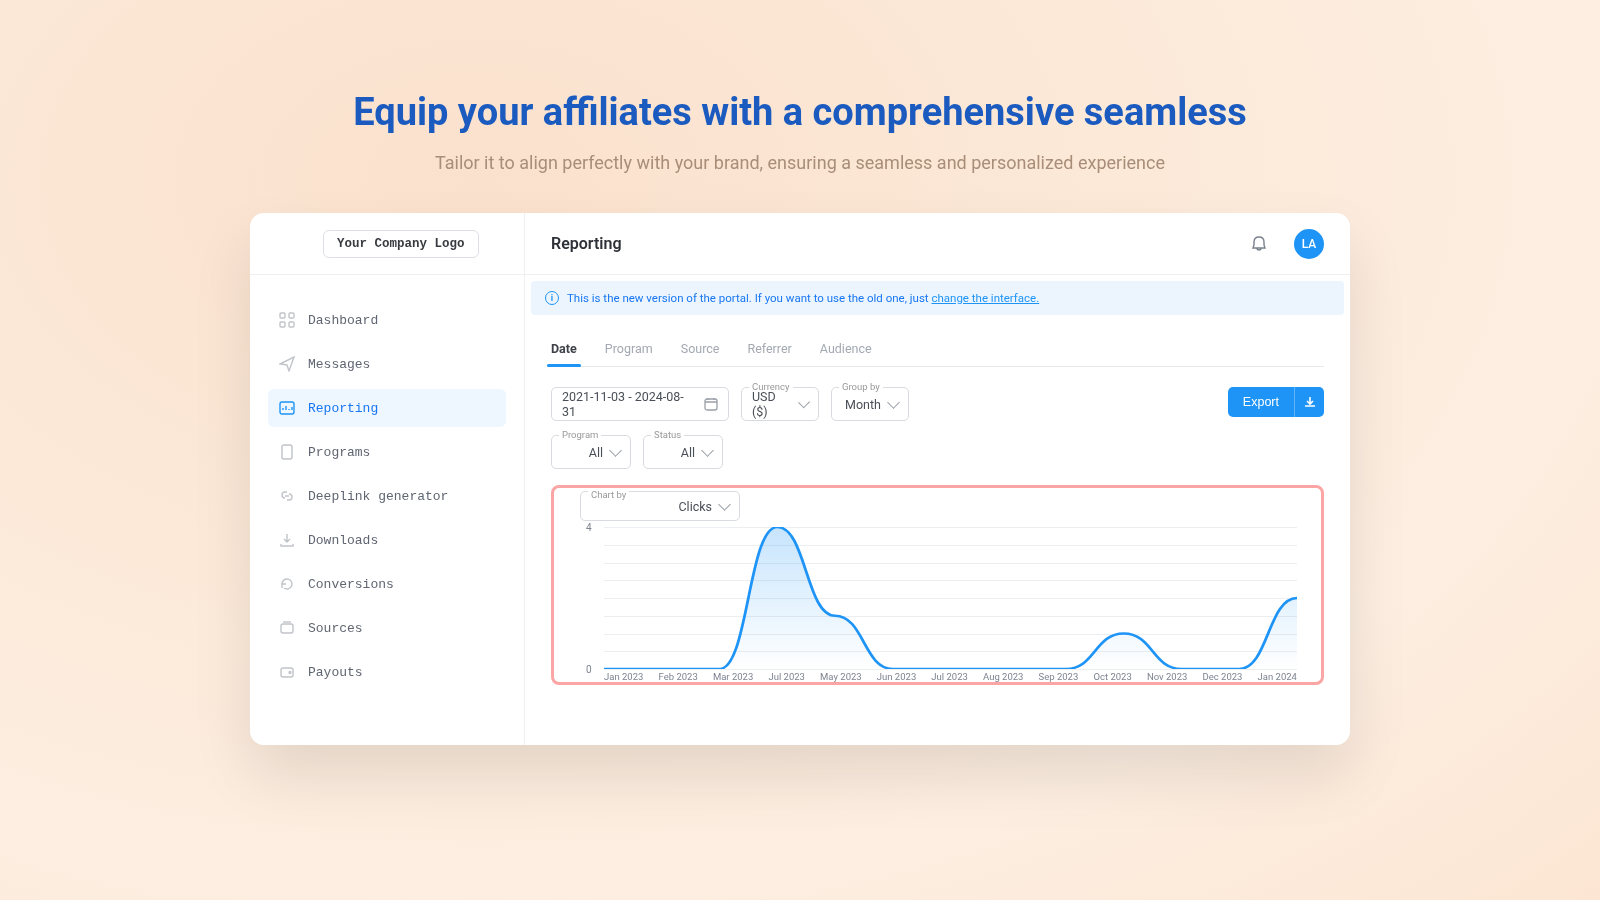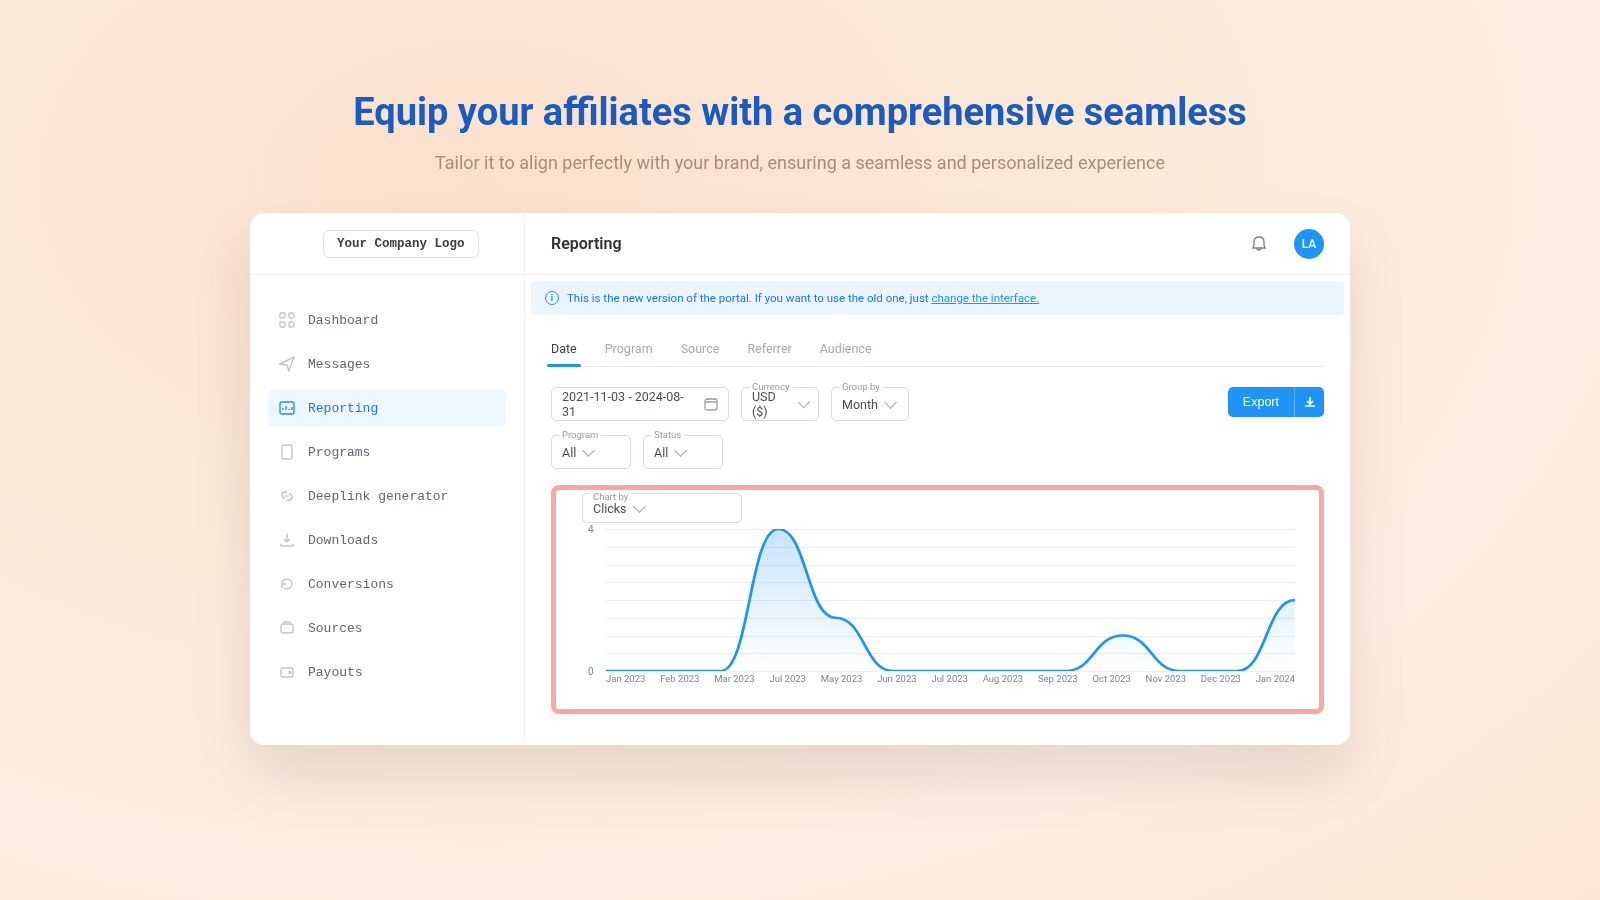--- a/index.html
+++ b/index.html
@@ -51,52 +51,52 @@
 .banner {
   margin: 6px 6px 0; background: #ecf5fe; border-radius: 4px;
   padding: 10px 14px; font-size: 11.5px; color: #1877f2;
   display: flex; align-items: center; gap: 8px;
 }
 .banner a { color: #1e94f6; text-decoration: underline; cursor: pointer; }
 .info-icon { width: 14px; height: 14px; border: 1.5px solid #1e94f6; border-radius: 50%; display: inline-flex; align-items: center; justify-content: center; font-size: 9px; font-weight: 700; color: #1e94f6; }
 .body { padding: 18px 26px; flex: 1; }
 .tabs { display: flex; gap: 28px; border-bottom: 1px solid #e6e8eb; font-size: 12.5px; }
 .tab { color: #a3a9b2; padding: 8px 0 10px; cursor: pointer; }
-.tab.active { color: #3d4148; font-weight: 400; position: relative; }
+.tab.active { color: #3d4148; font-weight: 700; position: relative; }
 .tab.active::after {
   content: ""; position: absolute; left: -4px; right: -4px; bottom: -1px;
   height: 3px; background: #1e94f6; border-radius: 2px;
 }
 .filters { display: flex; flex-wrap: wrap; gap: 12px; margin-top: 20px; align-items: flex-start; }
 .field { position: relative; }
 .field-label {
   position: absolute; top: -6px; left: 8px; background: #fff;
   padding: 0 3px; font-size: 9.5px; color: #999;
 }
 .ctl {
   border: 1px solid #d8dbdf; border-radius: 5px; background: #fff;
   height: 34px; padding: 0 10px; font-size: 12.5px; color: #4a4f57;
   display: flex; align-items: center; gap: 8px; cursor: pointer;
 }
 .date-ctl { width: 178px; justify-content: space-between; }
-.sel { justify-content: flex-start; }
+.sel { justify-content: flex-end; }
 .chev { width: 9px; height: 9px; border-right: 1.5px solid #9aa0a8; border-bottom: 1.5px solid #9aa0a8; transform: rotate(45deg); margin-top: -3px; }
 .export-wrap { margin-left: auto; display: flex; }
 .export-btn {
   height: 30px; background: #1e94f6; color: #fff; border: none;
   border-radius: 5px 0 0 5px; padding: 0 15px; font-size: 12.5px; cursor: pointer;
 }
 .export-dl {
   height: 30px; width: 30px; background: #1e94f6; border-left: 1px solid rgba(255,255,255,.3);
   border-radius: 0 5px 5px 0; display: flex; align-items: center; justify-content: center; cursor: pointer;
 }
 .filters2 { display: flex; gap: 12px; margin-top: 14px; }
 .chart-panel {
-  border: 5px solid #fca5a5; border-radius: 8px;
-  margin-top: 16px; padding: 4px 16px 25px; position: relative;
+  border: 3px solid #fca5a5; border-radius: 8px;
+  margin-top: 16px; padding: 4px 16px 0; position: relative;
 }
 .chartby-wrap { position: relative; margin-top: -5px; margin-left: 10px; width: 160px; }
 .chart-area { position: relative; height: 142px; margin: 6px 8px 2px 34px; }
 .ytick { position: absolute; left: -18px; font-size: 10px; color: #7d8490; transform: translateY(-50%); }
 .grid-h { position: absolute; left: 0; right: 0; height: 1px; background: #eceef0; }
 .xaxis { display: flex; justify-content: space-between; font-size: 9.5px; color: #7d8490; margin: 2px 8px 0 34px; }
 svg.line { position: absolute; inset: 0; width: 100%; height: 100%; }
 .cal-icon { width: 14px; height: 14px; color: #9aa0a8; }
 </style>
 </head>

